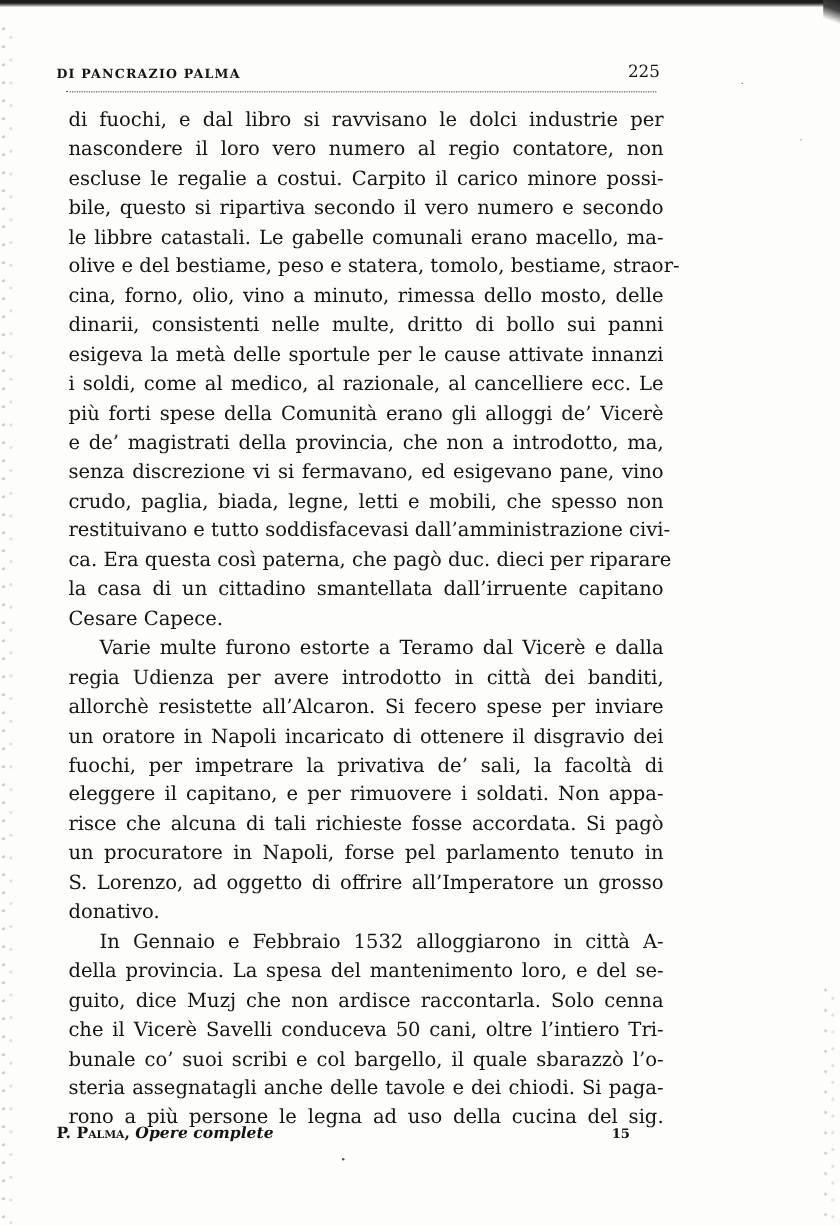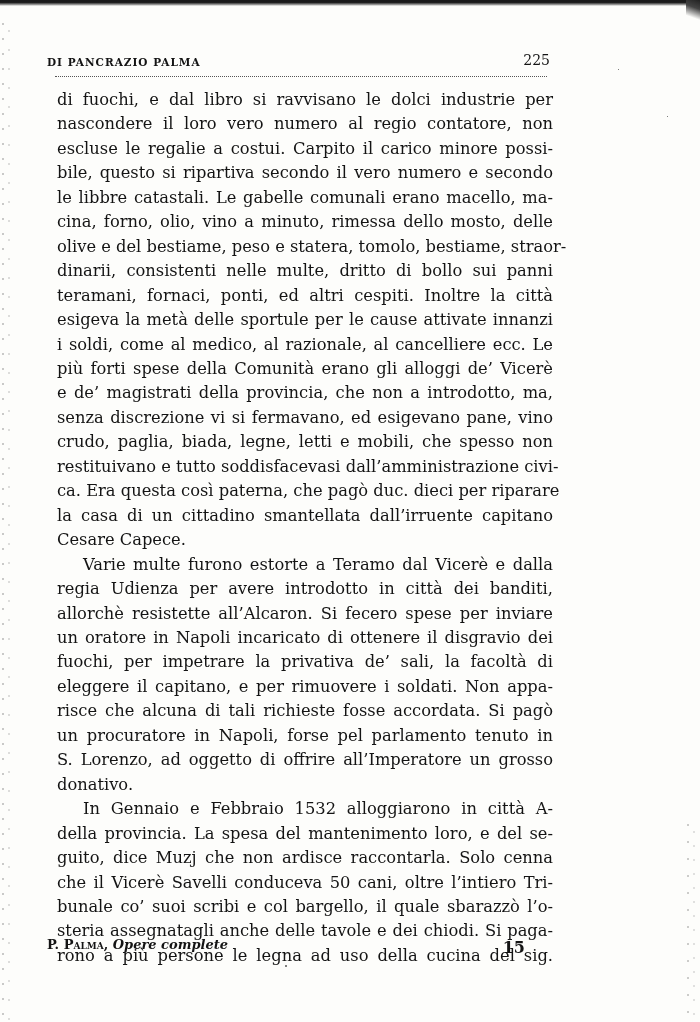--- a/index.html
+++ b/index.html
@@ -61,21 +61,21 @@
     position: absolute; left: 47px; top: 937px; width: 478px; height: 20px; text-align: center;
   }
   .footer-author {
     position: absolute; left: 0; top: 0; font-size: 13px; font-weight: bold;
   }
   .footer-author .sc { font-variant: small-caps; }
   .footer-work {
     font-style: italic; font-weight: bold;
   }
   .signature {
-    position: absolute; right: 0; top: 1px; font-size: 16px; font-weight: bold;
+    position: absolute; right: 0; top: 1px; font-size: 11px; font-weight: bold;
   }
   .speck { position: absolute; width: 2px; height: 2px; background: #555; border-radius: 1px; }
 </style>
 </head>
 <body>
 
 <div class="top-edge"></div>
 <div class="top-right-corner"></div>
 <div class="left-edge"></div>
 <div class="right-edge"></div>
@@ -85,24 +85,23 @@
   <div class="page-number">225</div>
   <div class="head-rule"></div>
 </div>
 
 <div class="body-text">
   <span class="line">di fuochi, e dal libro si ravvisano le dolci industrie per</span>
   <span class="line">nascondere il loro vero numero al regio contatore, non</span>
   <span class="line">escluse le regalie a costui. Carpito il carico minore possi-</span>
   <span class="line">bile, questo si ripartiva secondo il vero numero e secondo</span>
   <span class="line">le libbre catastali. Le gabelle comunali erano macello, ma-</span>
+  <span class="line">olive e del bestiame, peso e statera, tomolo, bestiame, straor-</span>
   <span class="line">cina, forno, olio, vino a minuto, rimessa dello mosto, delle</span>
-  <span class="line">olive e del bestiame, peso e statera, tomolo, bestiame, straor-</span>
   <span class="line">dinarii, consistenti nelle multe, dritto di bollo sui panni</span>
-  <span class="line">teramani, fornaci, ponti, ed altri cespiti. Inoltre la città</span>
   <span class="line">esigeva la metà delle sportule per le cause attivate innanzi</span>
   <span class="line">i soldi, come al medico, al razionale, al cancelliere ecc. Le</span>
   <span class="line">più forti spese della Comunità erano gli alloggi de’ Vicerè</span>
   <span class="line">e de’ magistrati della provincia, che non a introdotto, ma,</span>
   <span class="line">senza discrezione vi si fermavano, ed esigevano pane, vino</span>
   <span class="line">crudo, paglia, biada, legne, letti e mobili, che spesso non</span>
   <span class="line">restituivano e tutto soddisfacevasi dall’amministrazione civi-</span>
   <span class="line">ca. Era questa così paterna, che pagò duc. dieci per riparare</span>
   <span class="line">la casa di un cittadino smantellata dall’irruente capitano</span>
   <span class="line last">Cesare Capece.</span>

